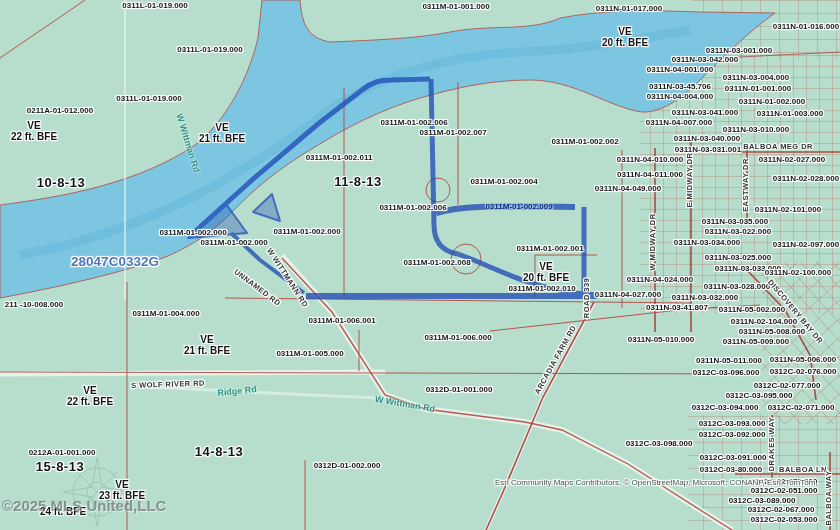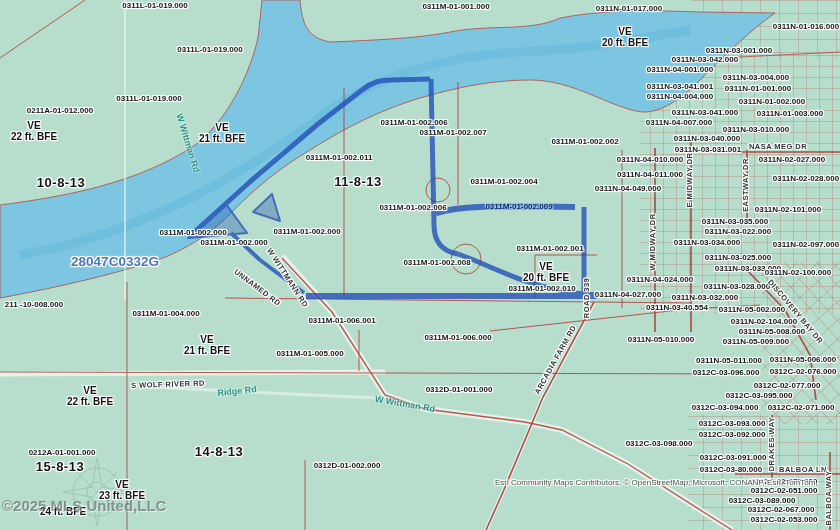--- a/index.html
+++ b/index.html
@@ -119,40 +119,40 @@
       <div class="lbl k-p halo" style="left: 456px; top: 7px; transform: translate(-50%, -50%);">0311M-01-001.000</div>
       <div class="lbl k-p halo" style="left: 629px; top: 9px; transform: translate(-50%, -50%);">0311N-01-017.000</div>
       <div class="lbl k-p halo" style="left: 806px; top: 27px; transform: translate(-50%, -50%);">0311N-01-016.000</div>
       <div class="lbl k-p halo" style="left: 210px; top: 50px; transform: translate(-50%, -50%);">0311L-01-019.000</div>
       <div class="lbl k-f halo" style="left: 625px; top: 37px; transform: translate(-50%, -50%);">VE
 20 ft. BFE</div>
       <div class="lbl k-p halo" style="left: 739px; top: 51px; transform: translate(-50%, -50%);">0311N-03-001.000</div>
       <div class="lbl k-p halo" style="left: 705px; top: 60px; transform: translate(-50%, -50%);">0311N-03-042.000</div>
       <div class="lbl k-p halo" style="left: 680px; top: 70px; transform: translate(-50%, -50%);">0311N-04-001.000</div>
       <div class="lbl k-p halo" style="left: 756px; top: 78px; transform: translate(-50%, -50%);">0311N-03-004.000</div>
-      <div class="lbl k-p halo" style="left: 680px; top: 87px; transform: translate(-50%, -50%);">0311N-03-041.001</div>
+      <div class="lbl k-p halo" style="left: 680px; top: 87px; transform: translate(-50%, -50%);">0311N-03-45.706</div>
       <div class="lbl k-p halo" style="left: 758px; top: 89px; transform: translate(-50%, -50%);">0311N-01-001.000</div>
       <div class="lbl k-p halo" style="left: 680px; top: 97px; transform: translate(-50%, -50%);">0311N-04-004.000</div>
       <div class="lbl k-p halo" style="left: 149px; top: 99px; transform: translate(-50%, -50%);">0311L-01-019.000</div>
       <div class="lbl k-p halo" style="left: 772px; top: 102px; transform: translate(-50%, -50%);">0311N-01-002.000</div>
       <div class="lbl k-p halo" style="left: 60px; top: 111px; transform: translate(-50%, -50%);">0211A-01-012.000</div>
       <div class="lbl k-p halo" style="left: 705px; top: 113px; transform: translate(-50%, -50%);">0311N-03-041.000</div>
       <div class="lbl k-p halo" style="left: 790px; top: 114px; transform: translate(-50%, -50%);">0311N-01-003.000</div>
       <div class="lbl k-p halo" style="left: 679px; top: 123px; transform: translate(-50%, -50%);">0311N-04-007.000</div>
       <div class="lbl k-p halo" style="left: 414px; top: 123px; transform: translate(-50%, -50%);">0311M-01-002.006</div>
       <div class="lbl k-f halo" style="left: 34px; top: 131px; transform: translate(-50%, -50%);">VE
 22 ft. BFE</div>
       <div class="lbl k-p halo" style="left: 756px; top: 130px; transform: translate(-50%, -50%);">0311N-03-010.000</div>
       <div class="lbl k-p halo" style="left: 453px; top: 133px; transform: translate(-50%, -50%);">0311M-01-002.007</div>
       <div class="lbl k-f halo" style="left: 222px; top: 133px; transform: translate(-50%, -50%);">VE
 21 ft. BFE</div>
       <div class="lbl k-p halo" style="left: 707px; top: 139px; transform: translate(-50%, -50%);">0311N-03-040.000</div>
       <div class="lbl k-p halo" style="left: 504px; top: 146px; transform: translate(-50%, -50%); margin-top: 36px;">0311M-01-002.004</div>
       <div class="lbl k-p halo" style="left: 585px; top: 142px; transform: translate(-50%, -50%);">0311M-01-002.002</div>
-      <div class="lbl k-rd halo" style="left: 778px; top: 147px; transform: translate(-50%, -50%);">NASA MEG DR</div>
+      <div class="lbl k-rd halo" style="left: 778px; top: 147px; transform: translate(-50%, -50%);">BALBOA MEG DR</div>
       <div class="lbl k-p halo" style="left: 708px; top: 150px; transform: translate(-50%, -50%);">0311N-03-031.001</div>
       <div class="lbl k-rt halo" style="left: 188px; top: 143px; transform: translate(-50%, -50%) rotate(73deg);">W Wittman Rd</div>
       <div class="lbl k-p halo" style="left: 339px; top: 158px; transform: translate(-50%, -50%);">0311M-01-002.011</div>
       <div class="lbl k-p halo" style="left: 650px; top: 160px; transform: translate(-50%, -50%);">0311N-04-010.000</div>
       <div class="lbl k-p halo" style="left: 792px; top: 160px; transform: translate(-50%, -50%);">0311N-02-027.000</div>
       <div class="lbl k-p halo" style="left: 650px; top: 175px; transform: translate(-50%, -50%);">0311N-04-011.000</div>
       <div class="lbl k-p halo" style="left: 806px; top: 179px; transform: translate(-50%, -50%);">0311N-02-028.000</div>
       <div class="lbl k-s halo" style="left: 61px; top: 183px; transform: translate(-50%, -50%);">10-8-13</div>
       <div class="lbl k-s halo" style="left: 358px; top: 182px; transform: translate(-50%, -50%);">11-8-13</div>
       <div class="lbl k-p halo" style="left: 628px; top: 189px; transform: translate(-50%, -50%);">0311N-04-049.000</div>
@@ -180,21 +180,21 @@
       <div class="lbl k-rd halo" style="left: 287px; top: 278px; transform: translate(-50%, -50%) rotate(57deg);">W WITTMANN RD</div>
       <div class="lbl k-rd halo" style="left: 257px; top: 288px; transform: translate(-50%, -50%) rotate(37deg);">UNNAMED RD</div>
       <div class="lbl k-p halo" style="left: 660px; top: 280px; transform: translate(-50%, -50%);">0311N-04-024.000</div>
       <div class="lbl k-p halo" style="left: 737px; top: 287px; transform: translate(-50%, -50%);">0311N-03-028.000</div>
       <div class="lbl k-p halo" style="left: 542px; top: 289px; transform: translate(-50%, -50%);">0311M-01-002.010</div>
       <div class="lbl k-rd halo" style="left: 587px; top: 298px; transform: translate(-50%, -50%) rotate(-90deg);">ROAD 339</div>
       <div class="lbl k-p halo" style="left: 628px; top: 295px; transform: translate(-50%, -50%);">0311N-04-027.000</div>
       <div class="lbl k-p halo" style="left: 705px; top: 298px; transform: translate(-50%, -50%);">0311N-03-032.000</div>
       <div class="lbl k-rd halo" style="left: 795px; top: 312px; transform: translate(-50%, -50%) rotate(50deg);">DISCOVERY BAY DR</div>
       <div class="lbl k-p halo" style="left: 34px; top: 305px; transform: translate(-50%, -50%);">211 -10-008.000</div>
-      <div class="lbl k-p halo" style="left: 677px; top: 308px; transform: translate(-50%, -50%);">0311N-03-40.554</div>
+      <div class="lbl k-p halo" style="left: 677px; top: 308px; transform: translate(-50%, -50%);">0311N-03-41.807</div>
       <div class="lbl k-p halo" style="left: 752px; top: 310px; transform: translate(-50%, -50%);">0311N-05-002.000</div>
       <div class="lbl k-p halo" style="left: 166px; top: 314px; transform: translate(-50%, -50%);">0311M-01-004.000</div>
       <div class="lbl k-p halo" style="left: 342px; top: 321px; transform: translate(-50%, -50%);">0311M-01-006.001</div>
       <div class="lbl k-p halo" style="left: 764px; top: 322px; transform: translate(-50%, -50%);">0311N-02-104.000</div>
       <div class="lbl k-p halo" style="left: 772px; top: 332px; transform: translate(-50%, -50%);">0311N-05-008.000</div>
       <div class="lbl k-p halo" style="left: 458px; top: 338px; transform: translate(-50%, -50%);">0311M-01-006.000</div>
       <div class="lbl k-p halo" style="left: 661px; top: 340px; transform: translate(-50%, -50%);">0311N-05-010.000</div>
       <div class="lbl k-p halo" style="left: 756px; top: 342px; transform: translate(-50%, -50%);">0311N-05-009.000</div>
       <div class="lbl k-f halo" style="left: 207px; top: 345px; transform: translate(-50%, -50%);">VE
 21 ft. BFE</div>

